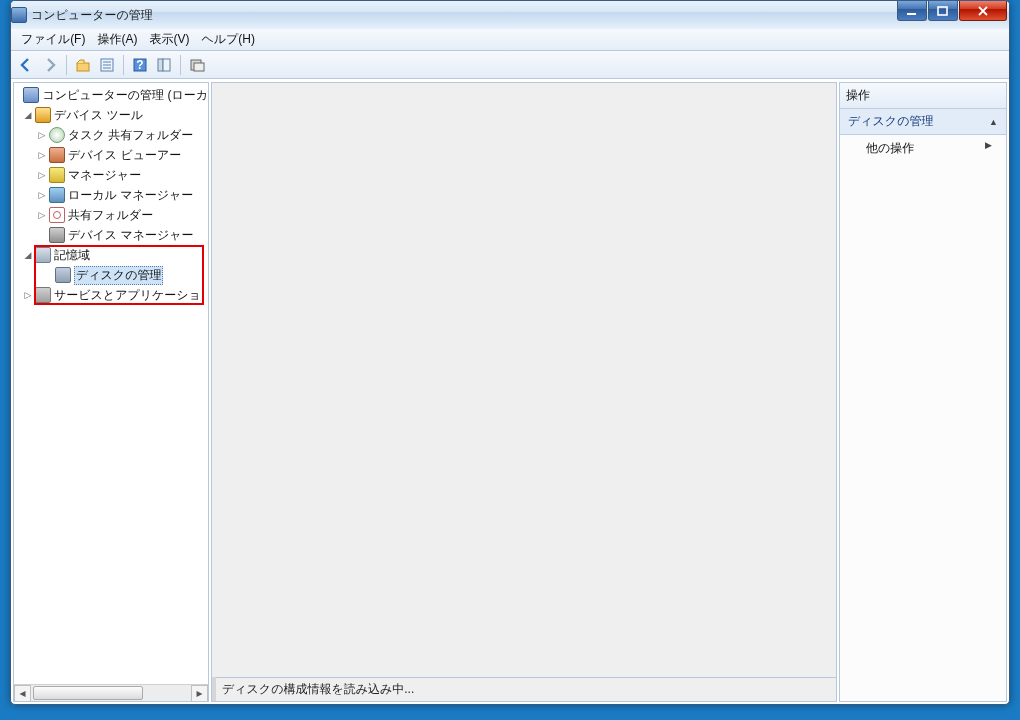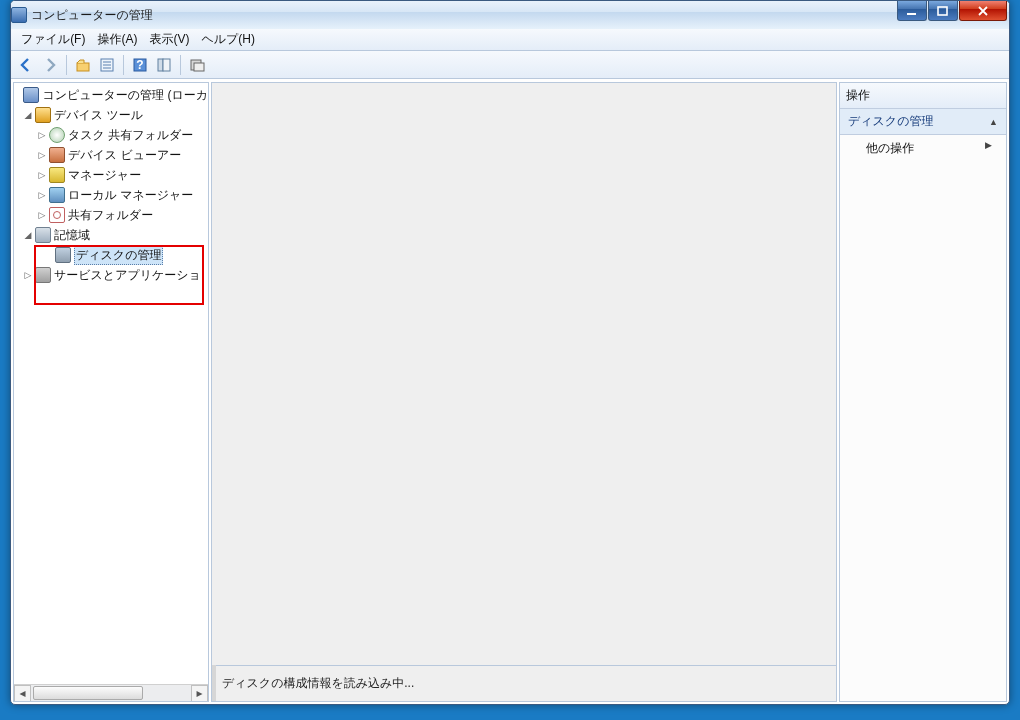--- a/index.html
+++ b/index.html
@@ -74,21 +74,21 @@
 .h-scroll .arrow { width:17px; height:17px; background:#f4f4f4; border:1px solid #c0c0c0;
   display:flex; align-items:center; justify-content:center; color:#555;}
 .h-scroll .track { flex:1; height:17px; background:#ecedef; position:relative; }
 .h-scroll .thumb { position:absolute; left:2px; top:1px; width:110px; height:14px;
   background:linear-gradient(#fcfcfc,#dcdcdc); border:1px solid #aaa; border-radius:2px;}
 
 
 .center-panel { flex:1; display:flex; flex-direction:column; margin:2px 0 2px 0;
   border:1px solid #b8c8dc; background:#efefef; min-height:0; }
 .center-content { flex:1; }
-.status-bar { height:36px; border-top:1px solid #b8c8dc; display:flex; align-items:center;
+.status-bar { height:24px; border-top:1px solid #b8c8dc; display:flex; align-items:center;
   padding:0 6px; background:#efefef; color:#222; }
 .status-resize { width:4px; background:#d6d6d6; height:100%; }
 
 
 .actions-panel { width:168px; border:1px solid #b8c8dc; margin:2px; background:#fcfcfc;
   display:flex; flex-direction:column; }
 .actions-header { background:linear-gradient(#f6f9fd,#e4edf8); border-bottom:1px solid #c0cde0;
   padding:4px 6px; font-weight:normal; color:#111; }
 .actions-section { background:#e1ecf8; border-bottom:1px solid #c0cde0; padding:4px 8px;
   color:#153a7a; display:flex; align-items:center; justify-content:space-between;}
@@ -226,20 +226,25 @@
         <div class="tree-row indent2">
           <span class="expander">▷</span>
           <span class="ticon ic ic-users"></span>
           <span class="label">ローカル マネージャー</span>
         </div>
         <div class="tree-row indent2">
           <span class="expander">▷</span>
           <span class="ticon ic ic-perf"></span>
           <span class="label">共有フォルダー</span>
         </div>
+        <div class="tree-row indent2">
+          <span class="expander"></span>
+          <span class="ticon ic ic-device"></span>
+          <span class="label">デバイス マネージャー</span>
+        </div>
         <div class="tree-row indent1">
           <span class="expander">◢</span>
           <span class="ticon ic ic-storage"></span>
           <span class="label">記憶域</span>
         </div>
         <div class="tree-row indent3 selected">
           <span class="ticon ic ic-disk"></span>
           <span class="label">ディスクの管理</span>
         </div>
         <div class="tree-row indent1">

